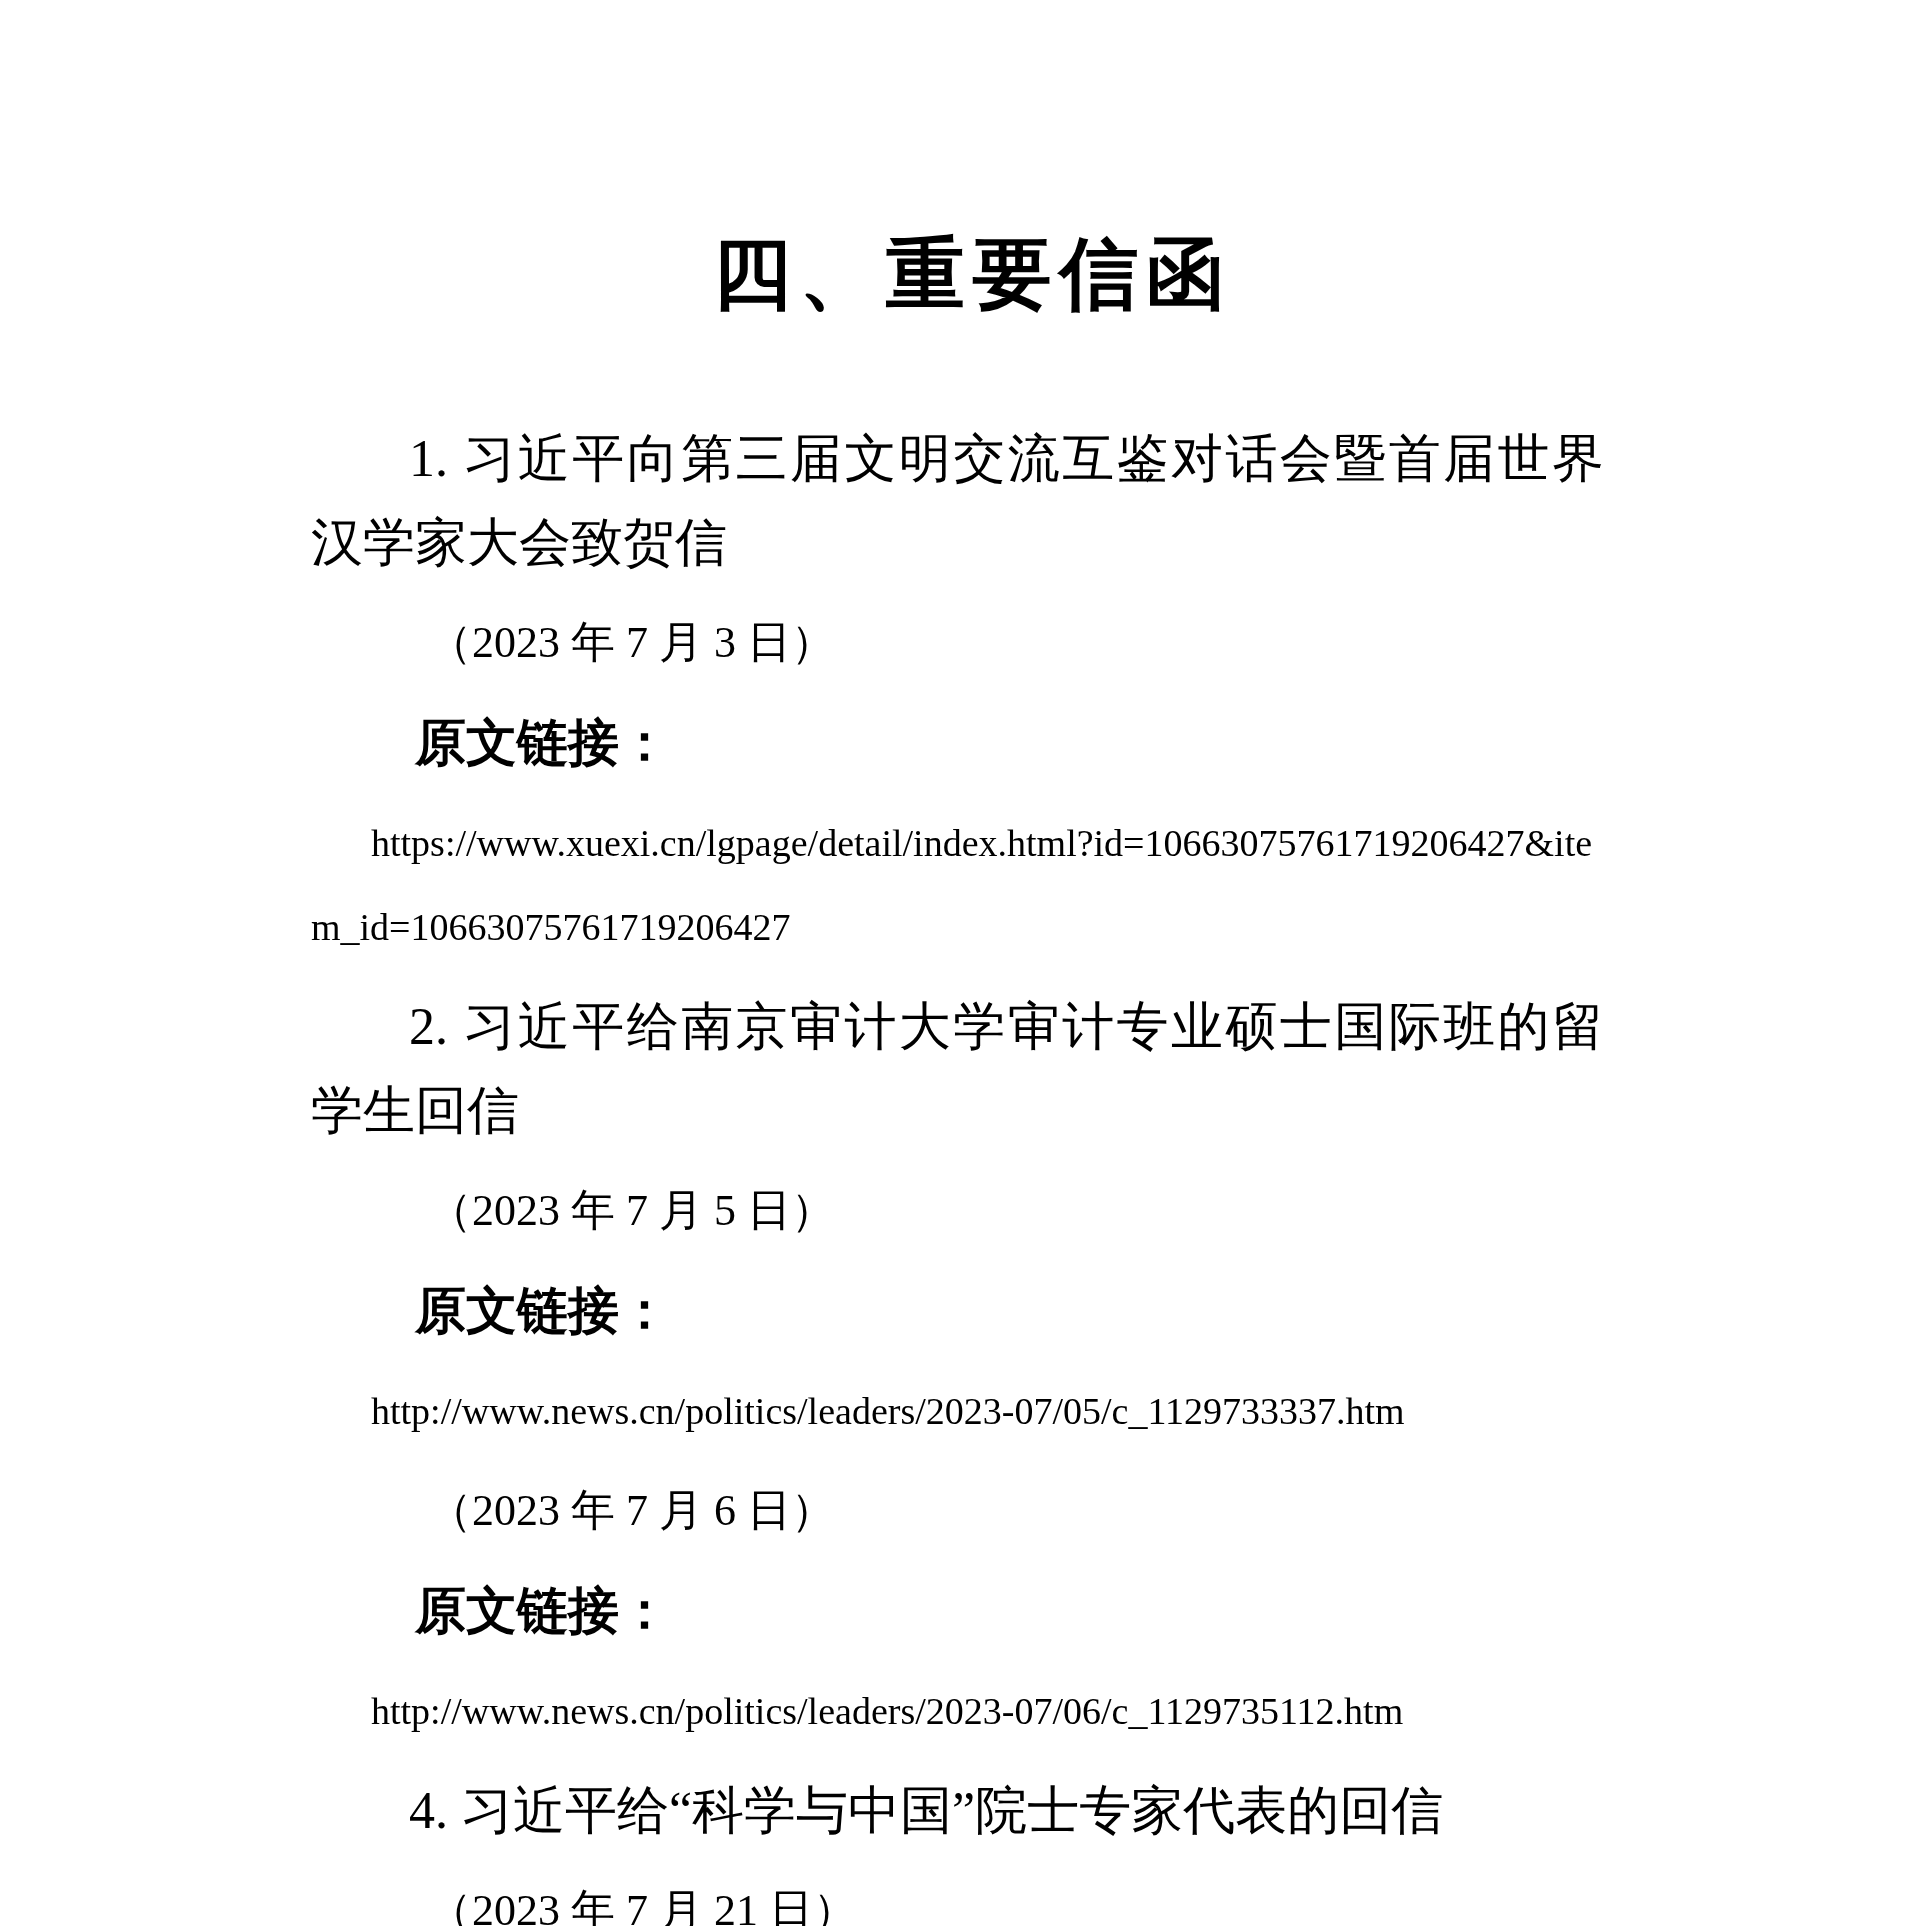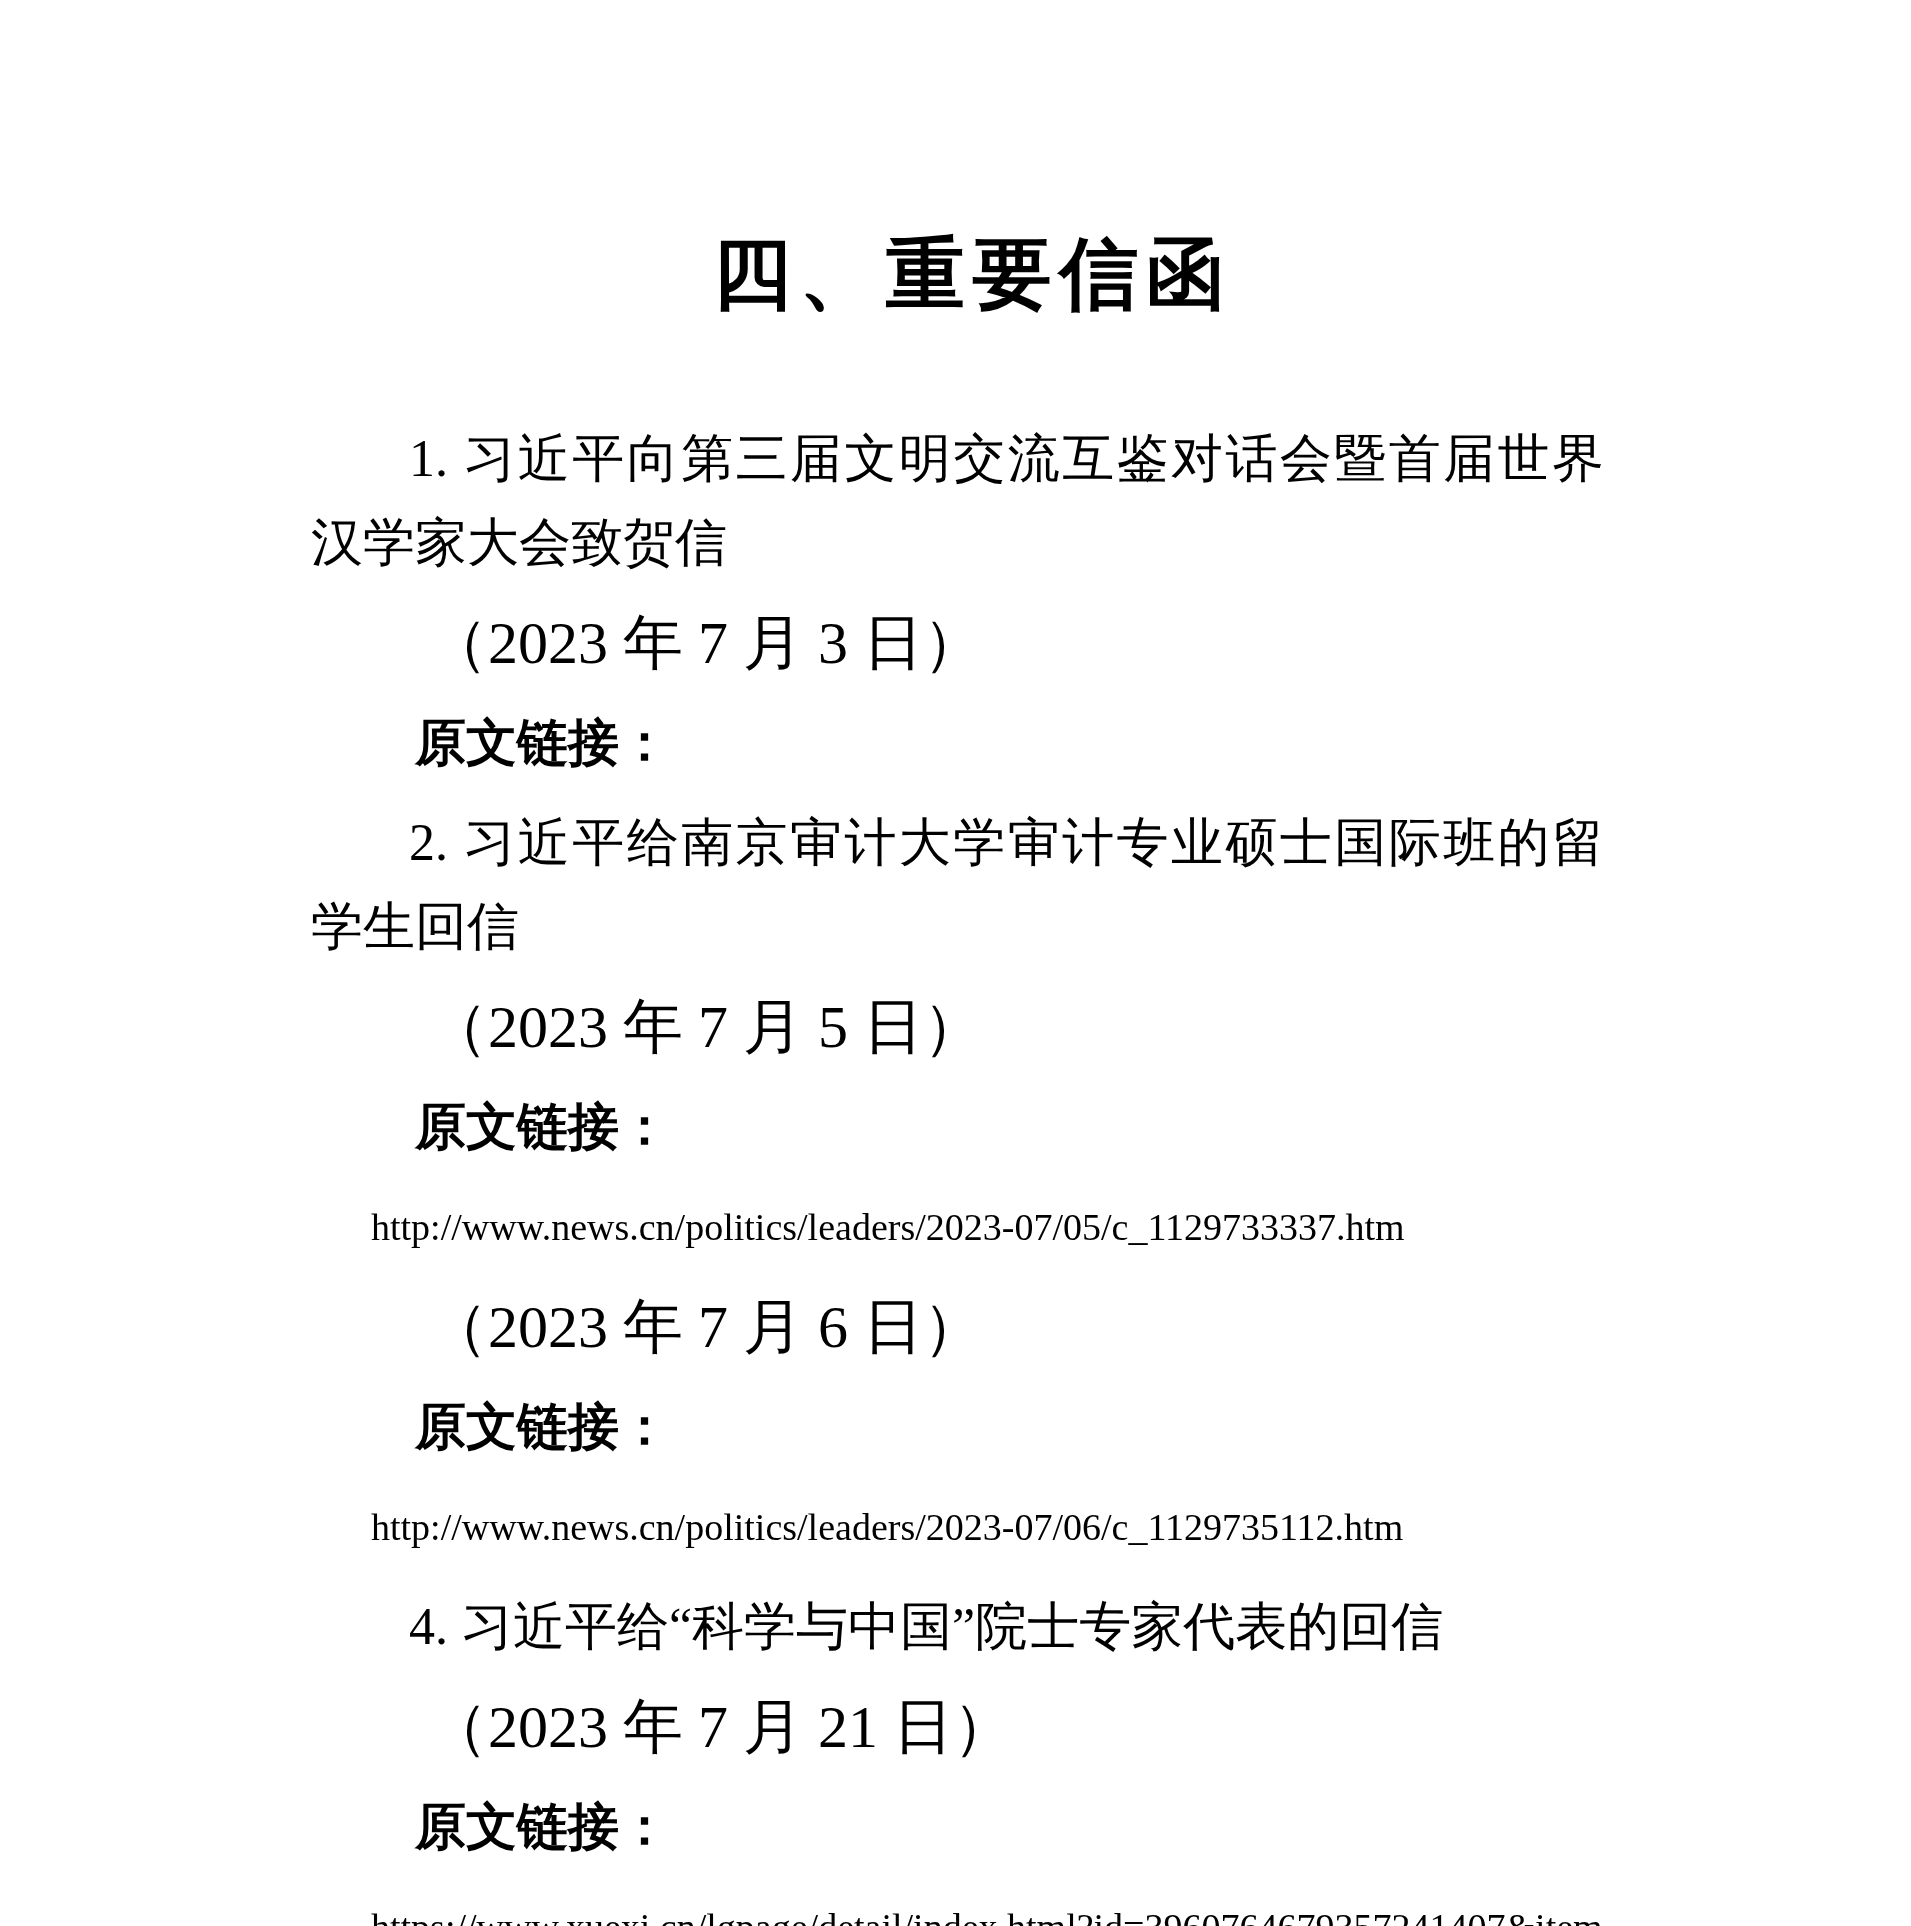--- a/index.html
+++ b/index.html
@@ -42,21 +42,21 @@
   .content p {
     margin: 16px;
   }
   .letter-heading {
     font-size: 52px;
     line-height: 84px;
     text-indent: 98px;
     text-align: justify;
   }
   .letter-date {
-    font-size: 60px;
+    font-size: 44px;
     line-height: 84px;
     padding-left: 117px;
   }
   .link-label {
     font-size: 51px;
     line-height: 84px;
     padding-left: 104px;
     font-weight: bold;
   }
   .letter-url {
@@ -73,20 +73,21 @@
 <div class="page">
 
   <h1 class="doc-title">四、重要信函</h1>
 
   <div class="content">
 
     <section>
       <p class="letter-heading">1. 习近平向第三届文明交流互鉴对话会暨首届世界汉学家大会致贺信</p>
       <p class="letter-date">（2023 年 7 月 3 日）</p>
       <p class="link-label">原文链接：</p>
+      <p class="letter-url">https://www.xuexi.cn/lgpage/detail/index.html?id=10663075761719206427&amp;item_id=10663075761719206427</p>
     </section>
 
     <section>
       <p class="letter-heading">2. 习近平给南京审计大学审计专业硕士国际班的留学生回信</p>
       <p class="letter-date">（2023 年 7 月 5 日）</p>
       <p class="link-label">原文链接：</p>
       <p class="letter-url">http://www.news.cn/politics/leaders/2023-07/05/c_1129733337.htm</p>
     </section>
 
     <section>

